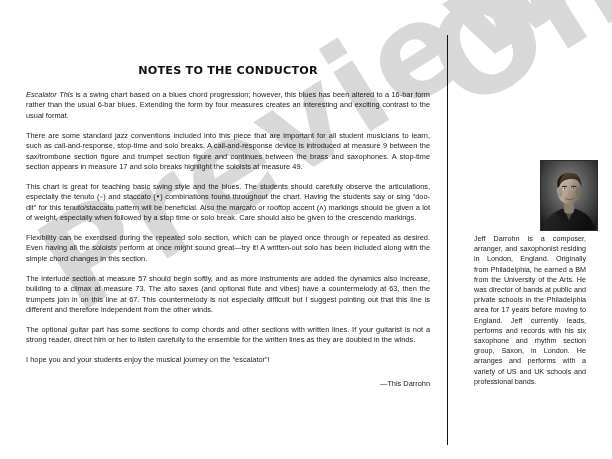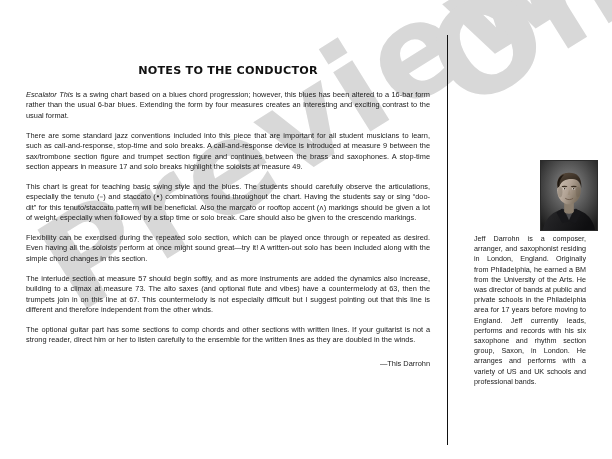--- a/index.html
+++ b/index.html
@@ -166,20 +166,21 @@
     <p class="body-para">There are some standard jazz conventions included into this piece that are important for all student musicians to learn, such as call-and-response, stop-time and solo breaks. A call-and-response device is introduced at measure 9 between the sax/trombone section figure and trumpet section figure and continues between the brass and saxophones. A stop-time section appears in measure 17 and solo breaks highlight the soloists at measure 49.</p>
 
     <p class="body-para"><span>This chart is great for teaching basic swing style and the blues. The students should carefully observe the articulations, especially the tenuto (</span><span class="sym">–</span><span>) and staccato (</span><span class="sym">•</span><span>) combinations found throughout the chart. Having the students say or sing “doo-dit” for this tenuto/staccato pattern will be beneficial. Also the marcato or rooftop accent (</span><span class="sym">ʌ</span><span>) markings should be given a lot of weight, especially when followed by a stop time or solo break. Care should also be given to the crescendo markings.</span></p>
 
     <p class="body-para">Flexibility can be exercised during the repeated solo section, which can be played once through or repeated as desired. Even having all the soloists perform at once might sound great—try it! A written-out solo has been included along with the simple chord changes in this section.</p>
 
     <p class="body-para">The interlude section at measure 57 should begin softly, and as more instruments are added the dynamics also increase, building to a climax at measure 73. The alto saxes (and optional flute and vibes) have a countermelody at 63, then the trumpets join in on this line at 67. This countermelody is not especially difficult but I suggest pointing out that this line is different and therefore independent from the other winds.</p>
 
     <p class="body-para">The optional guitar part has some sections to comp chords and other sections with written lines. If your guitarist is not a strong reader, direct him or her to listen carefully to the ensemble for the written lines as they are doubled in the winds.</p>
 
+    <p class="body-para">I hope you and your students enjoy the musical journey on the “escalator”!</p>
 
     <p id="closing-signature">—This Darrohn</p>
   </div>
 
   <div id="right-column">
 
     <div id="composer-photo-wrap">
       <svg id="composer-photo" viewBox="0 0 58 71" preserveAspectRatio="none">
         <defs>
           <radialGradient id="bgGrad" cx="50%" cy="38%" r="72%">

